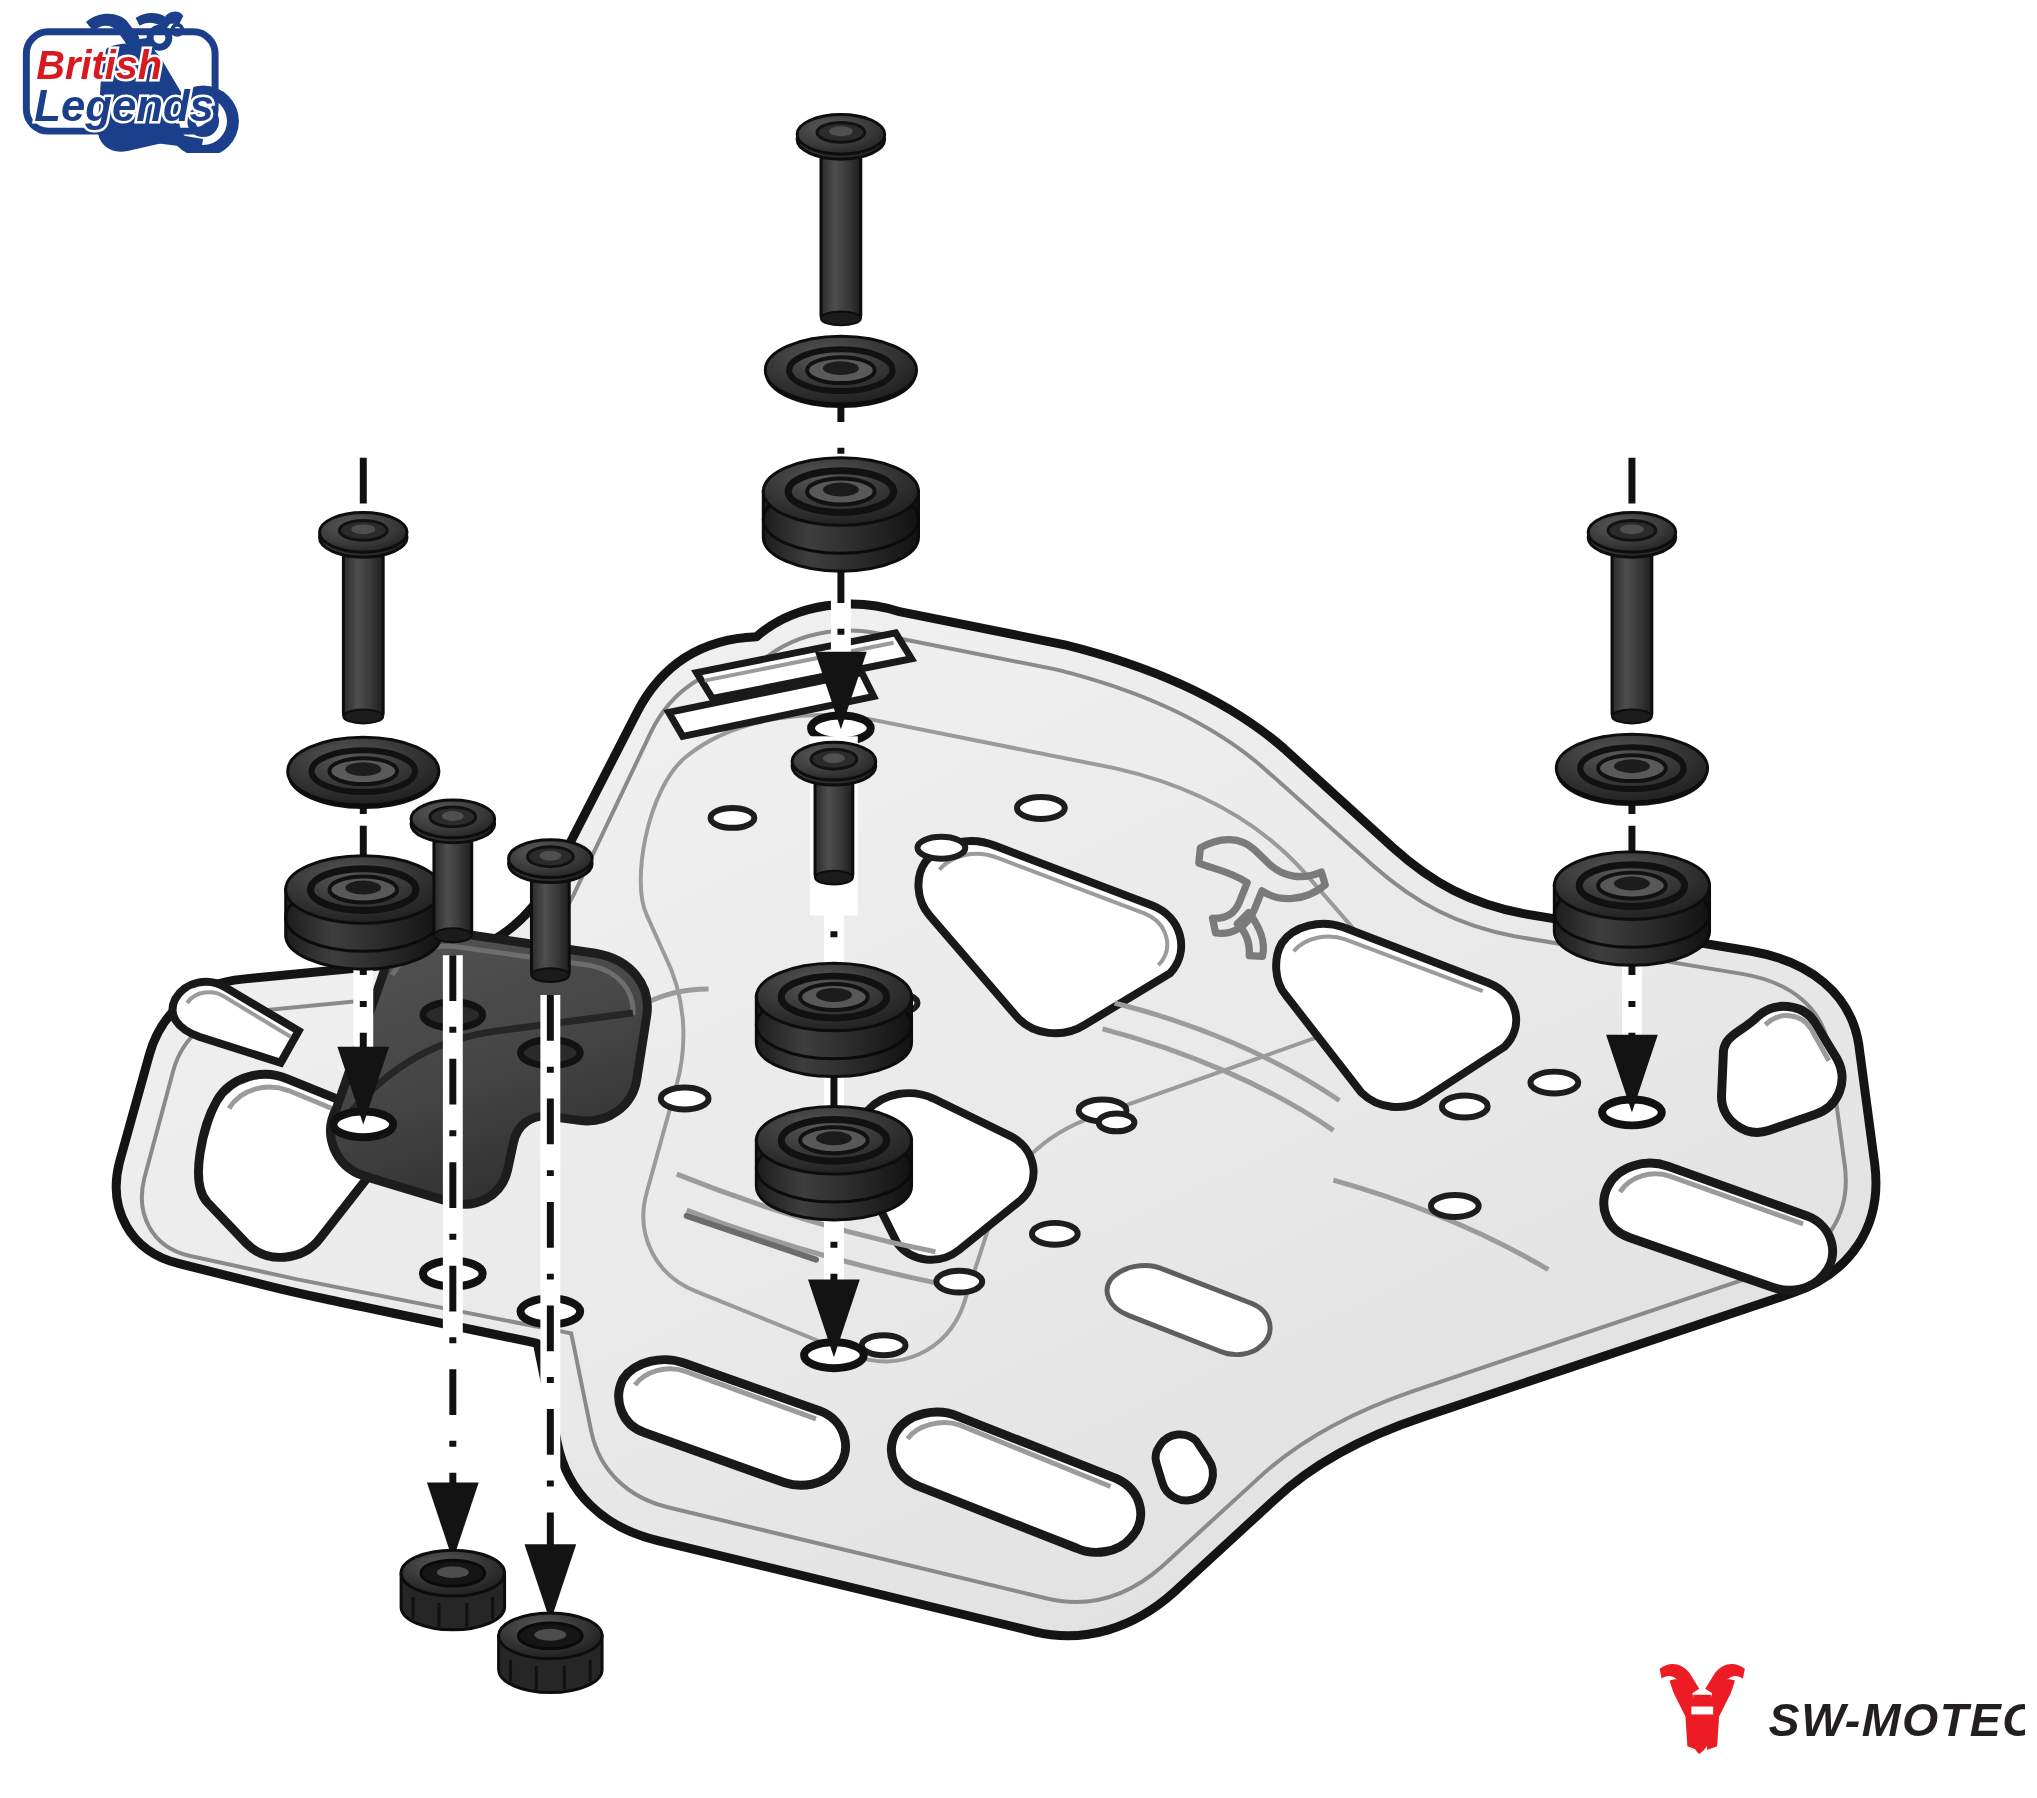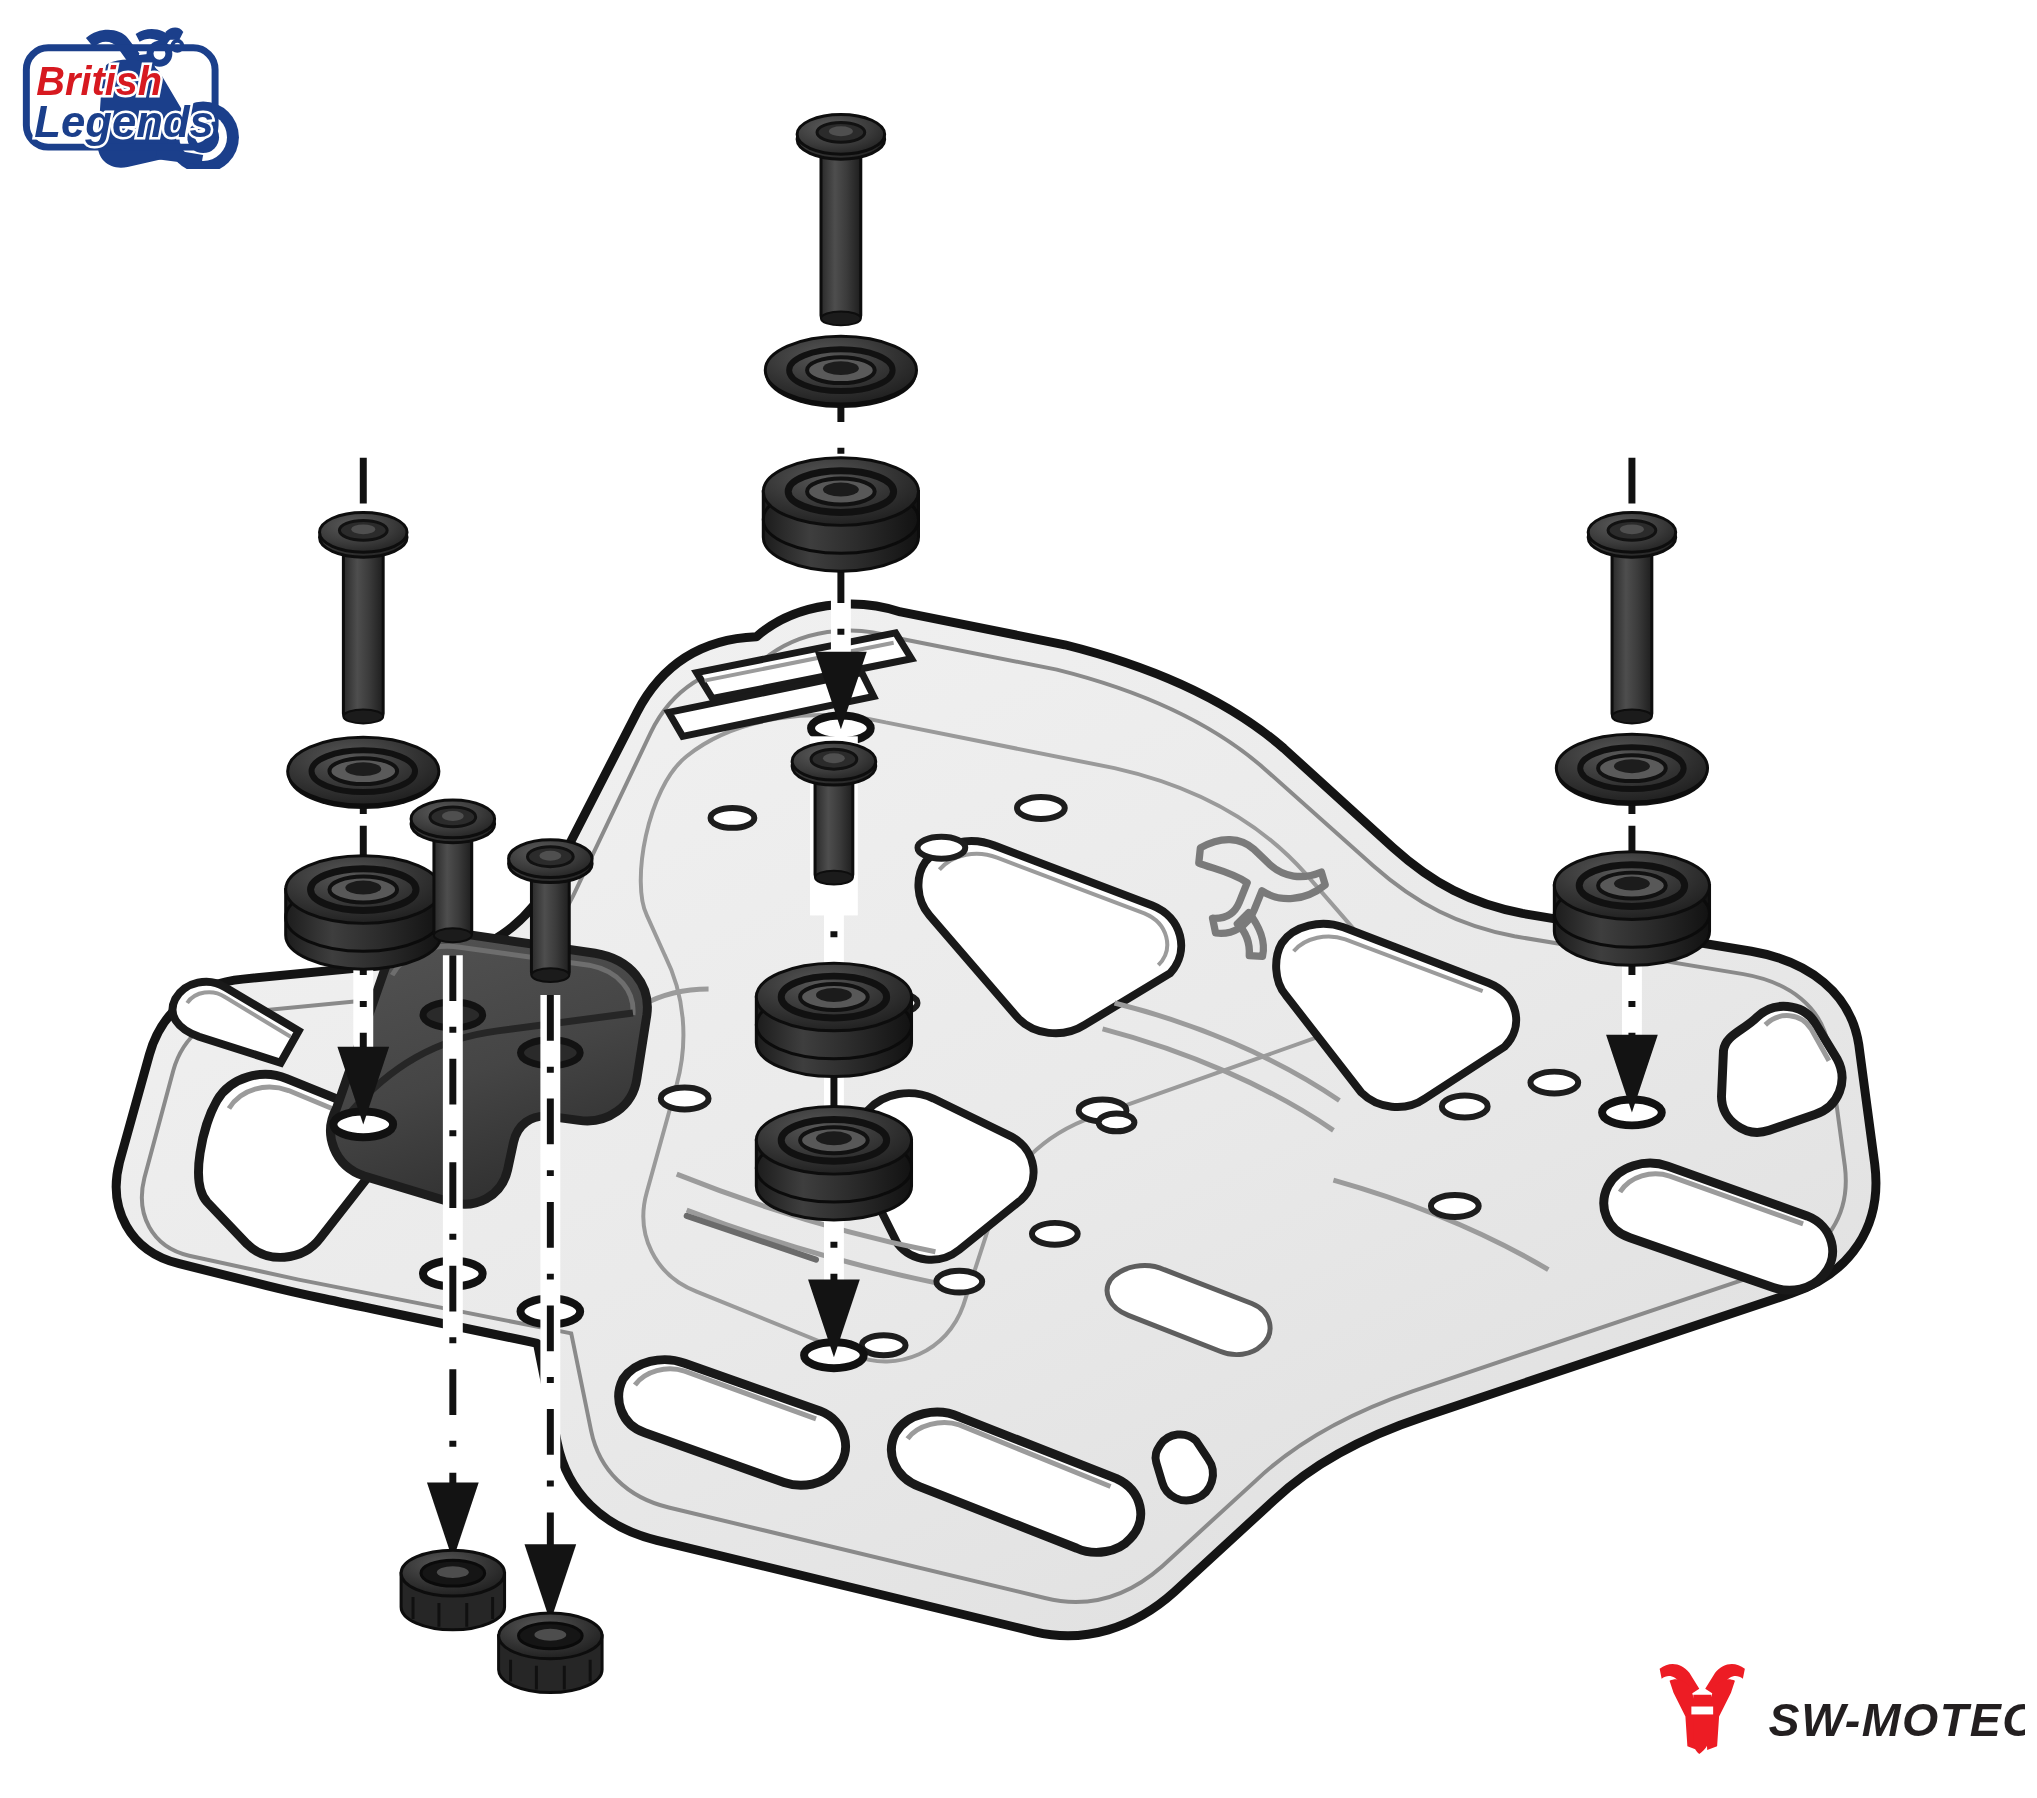--- a/index.html
+++ b/index.html
@@ -26,21 +26,21 @@
     top: 0;
     width: 2038px;
     height: 1799px;
     display: block;
   }
 
   
   #brand-logo {
     position: absolute;
     left: 8px;
-    top: 20px;
+    top: 4px;
     width: 289px;
     height: 149px;
     text-decoration: underline;
   }
   #brand-logo svg { display: block; width: 100%; height: 100%; }
 
   
   #maker-logo {
     position: absolute;
     left: 1647px;

